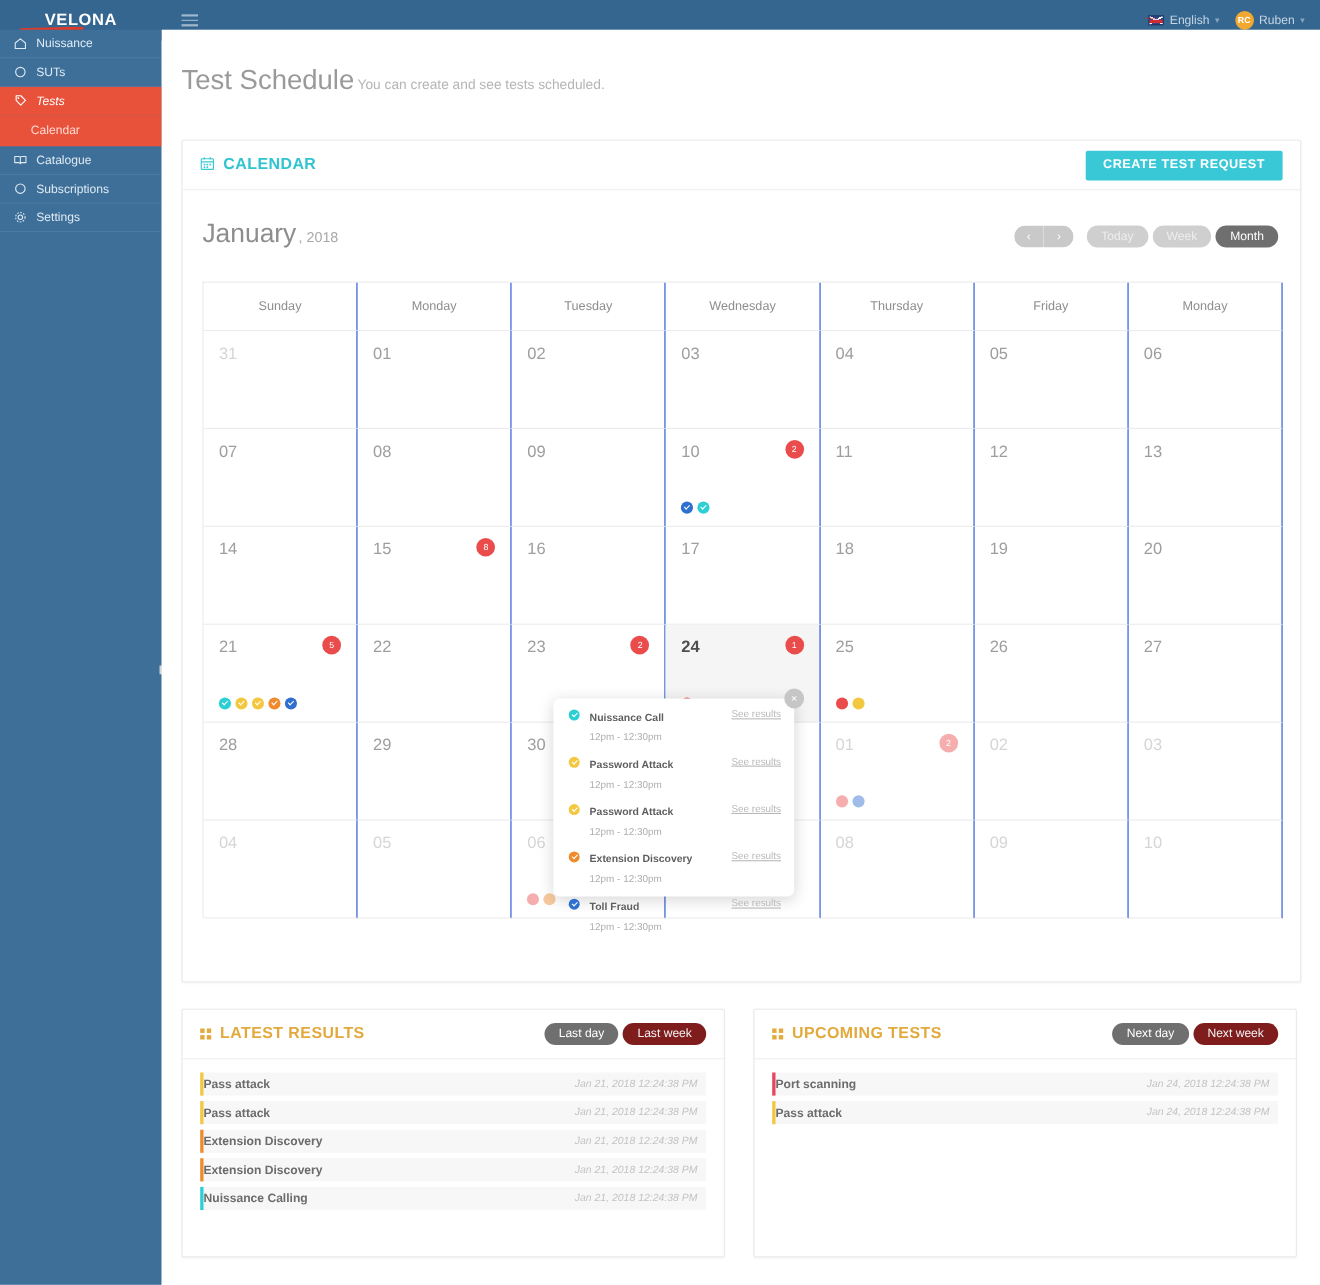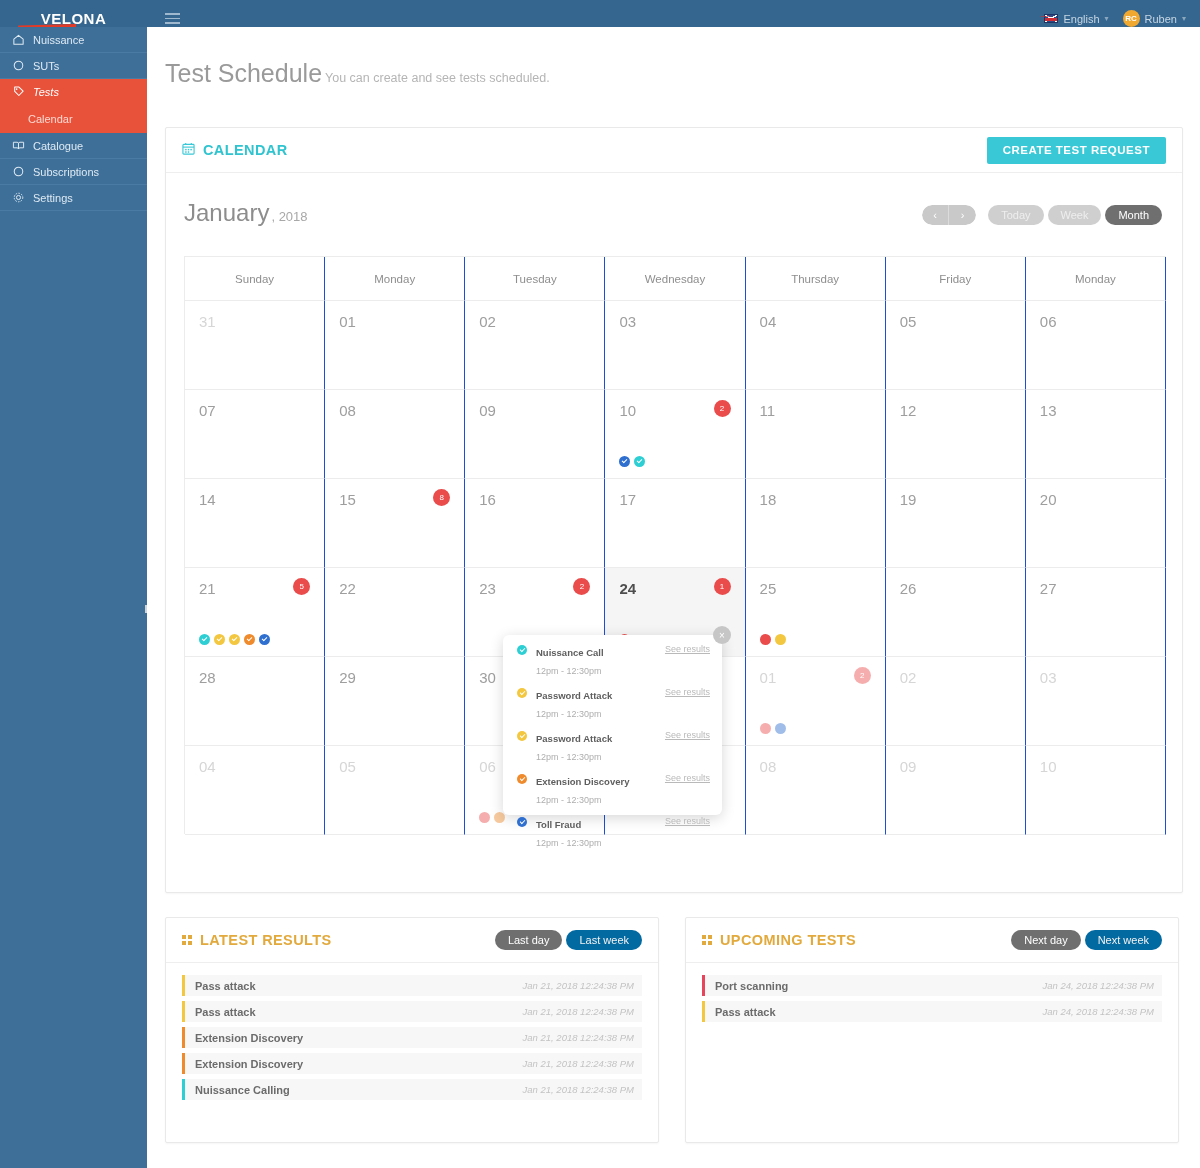--- a/index.html
+++ b/index.html
@@ -199,28 +199,28 @@
     margin-left: auto; font-size: 9px; color: #b9b9b9; text-decoration: underline;
     margin-top: 2px; cursor: pointer;
   }
 
   
   #latest-card  { position: absolute; left: 18px;  top: 890px; width: 494px; height: 226px; }
   #upcoming-card{ position: absolute; left: 538px; top: 890px; width: 494px; height: 226px; }
   .toggle-group { margin-left: auto; display: flex; gap: 4px; }
   .toggle-btn {
     height: 20px; padding: 0 13px; border-radius: 11px;
-    background: #0369a1; color: #f2f2f2; font-size: 11px;
+    background: #7f1d1d; color: #f2f2f2; font-size: 11px;
     display: flex; align-items: center; cursor: pointer;
   }
   .toggle-btn.active { background: #6f6f6f; color: #fff; }
   .list { padding: 12px 16px 0 16px; }
   .list-row {
     height: 21px; display: flex; align-items: center;
-    background: #f7f7f7; margin-bottom: 5px; padding-left: 10px; padding-right: 8px;
+    background: #f7f7f7; margin-bottom: 5px; padding-right: 8px;
     border-left: 3px solid #ccc; cursor: pointer;
   }
   .list-name { font-size: 11px; color: #6b6b6b; font-weight: bold; }
   .list-time { margin-left: auto; font-size: 9.5px; color: #c3c3c3; font-style: italic; }
   .grid-icon { display: inline-grid; grid-template-columns: 4px 4px; gap: 2px; }
   .grid-icon i { display: block; width: 4px; height: 4px; background: currentColor; }
 </style>
 </head>
 <body>
 

